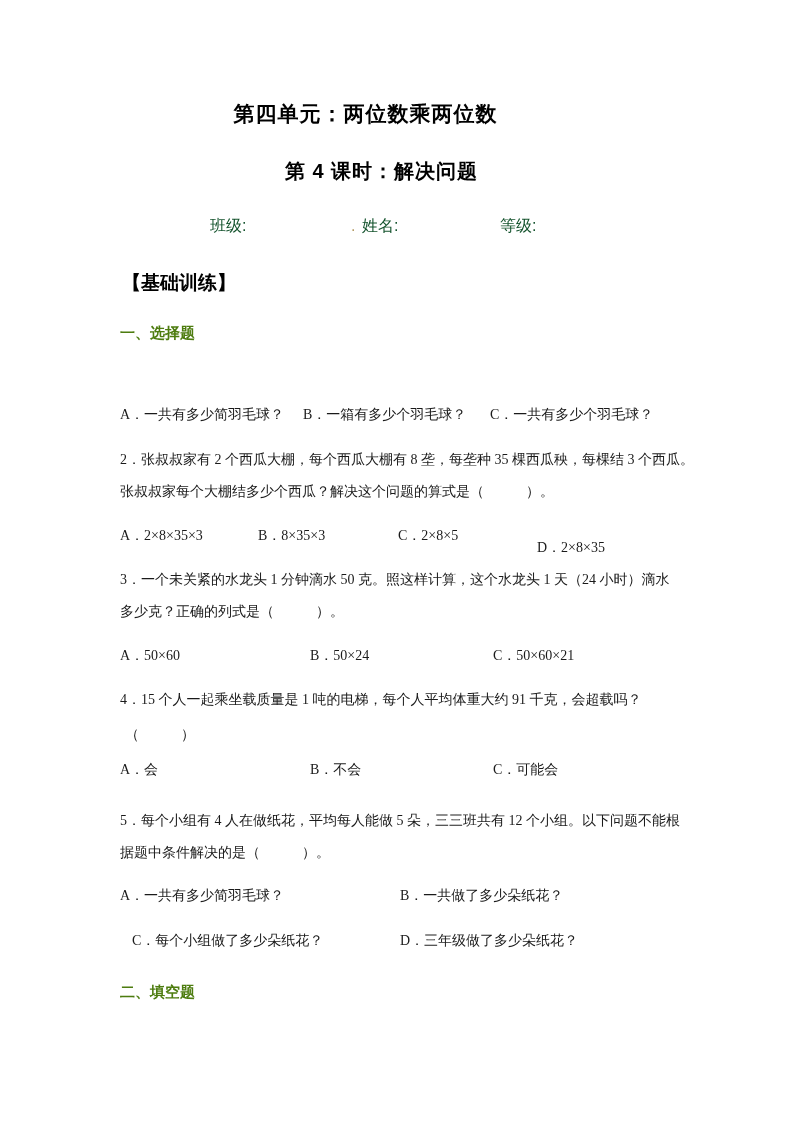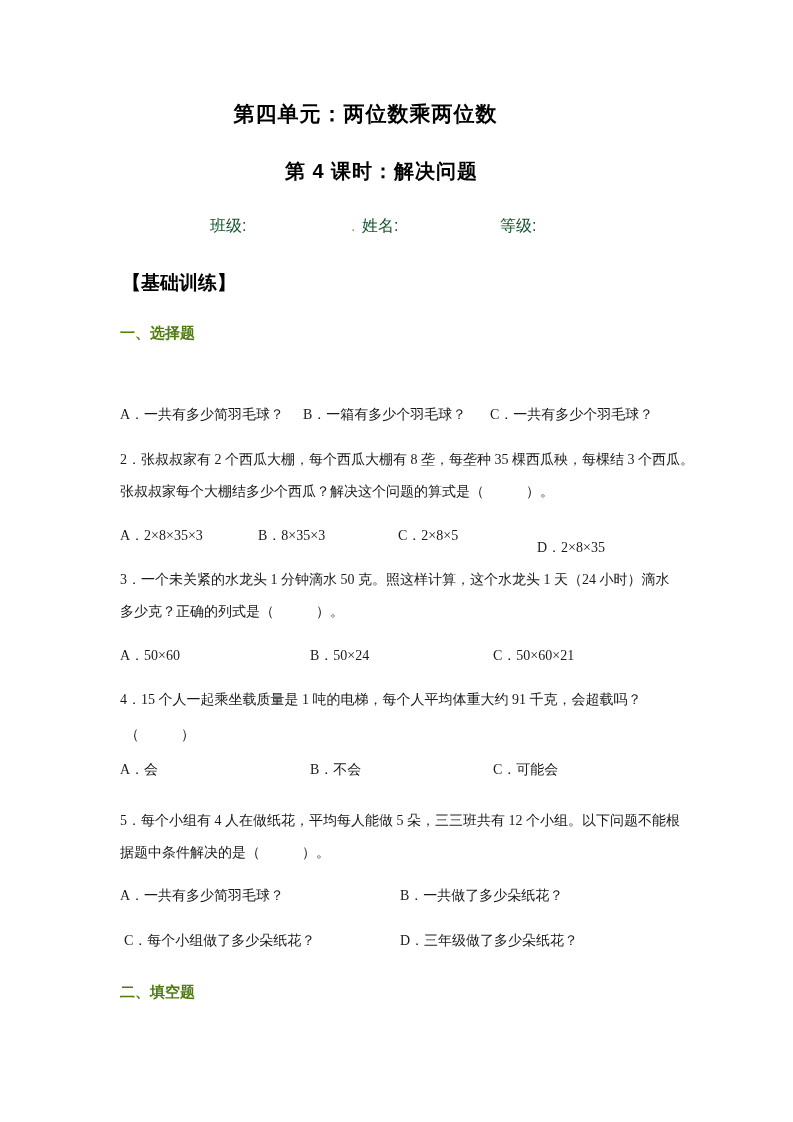--- a/index.html
+++ b/index.html
@@ -65,18 +65,18 @@
   <div class="t" style="left:120px;top:692px;">4．15 个人一起乘坐载质量是 1 吨的电梯，每个人平均体重大约 91 千克，会超载吗？</div>
   <div class="t" style="left:125px;top:727px;">（　　　）</div>
   <div class="t" style="left:120px;top:762px;">A．会</div>
   <div class="t" style="left:310px;top:762px;">B．不会</div>
   <div class="t" style="left:493px;top:762px;">C．可能会</div>
 
   <div class="t" style="left:120px;top:813px;">5．每个小组有 4 人在做纸花，平均每人能做 5 朵，三三班共有 12 个小组。以下问题不能根</div>
   <div class="t" style="left:120px;top:845px;">据题中条件解决的是（　　　）。</div>
   <div class="t" style="left:120px;top:888px;">A．一共有多少简羽毛球？</div>
   <div class="t" style="left:400px;top:888px;">B．一共做了多少朵纸花？</div>
-  <div class="t" style="left:124px;top:933px;">C．每个小组做了多少朵纸花？</div>
+  <div class="t" style="left:132px;top:933px;">C．每个小组做了多少朵纸花？</div>
   <div class="t" style="left:400px;top:933px;">D．三年级做了多少朵纸花？</div>
 
   <div class="t heiti h-sec" style="left:120px;top:983px;">二、填空题</div>
 
 </div>
 
 </body></html>

